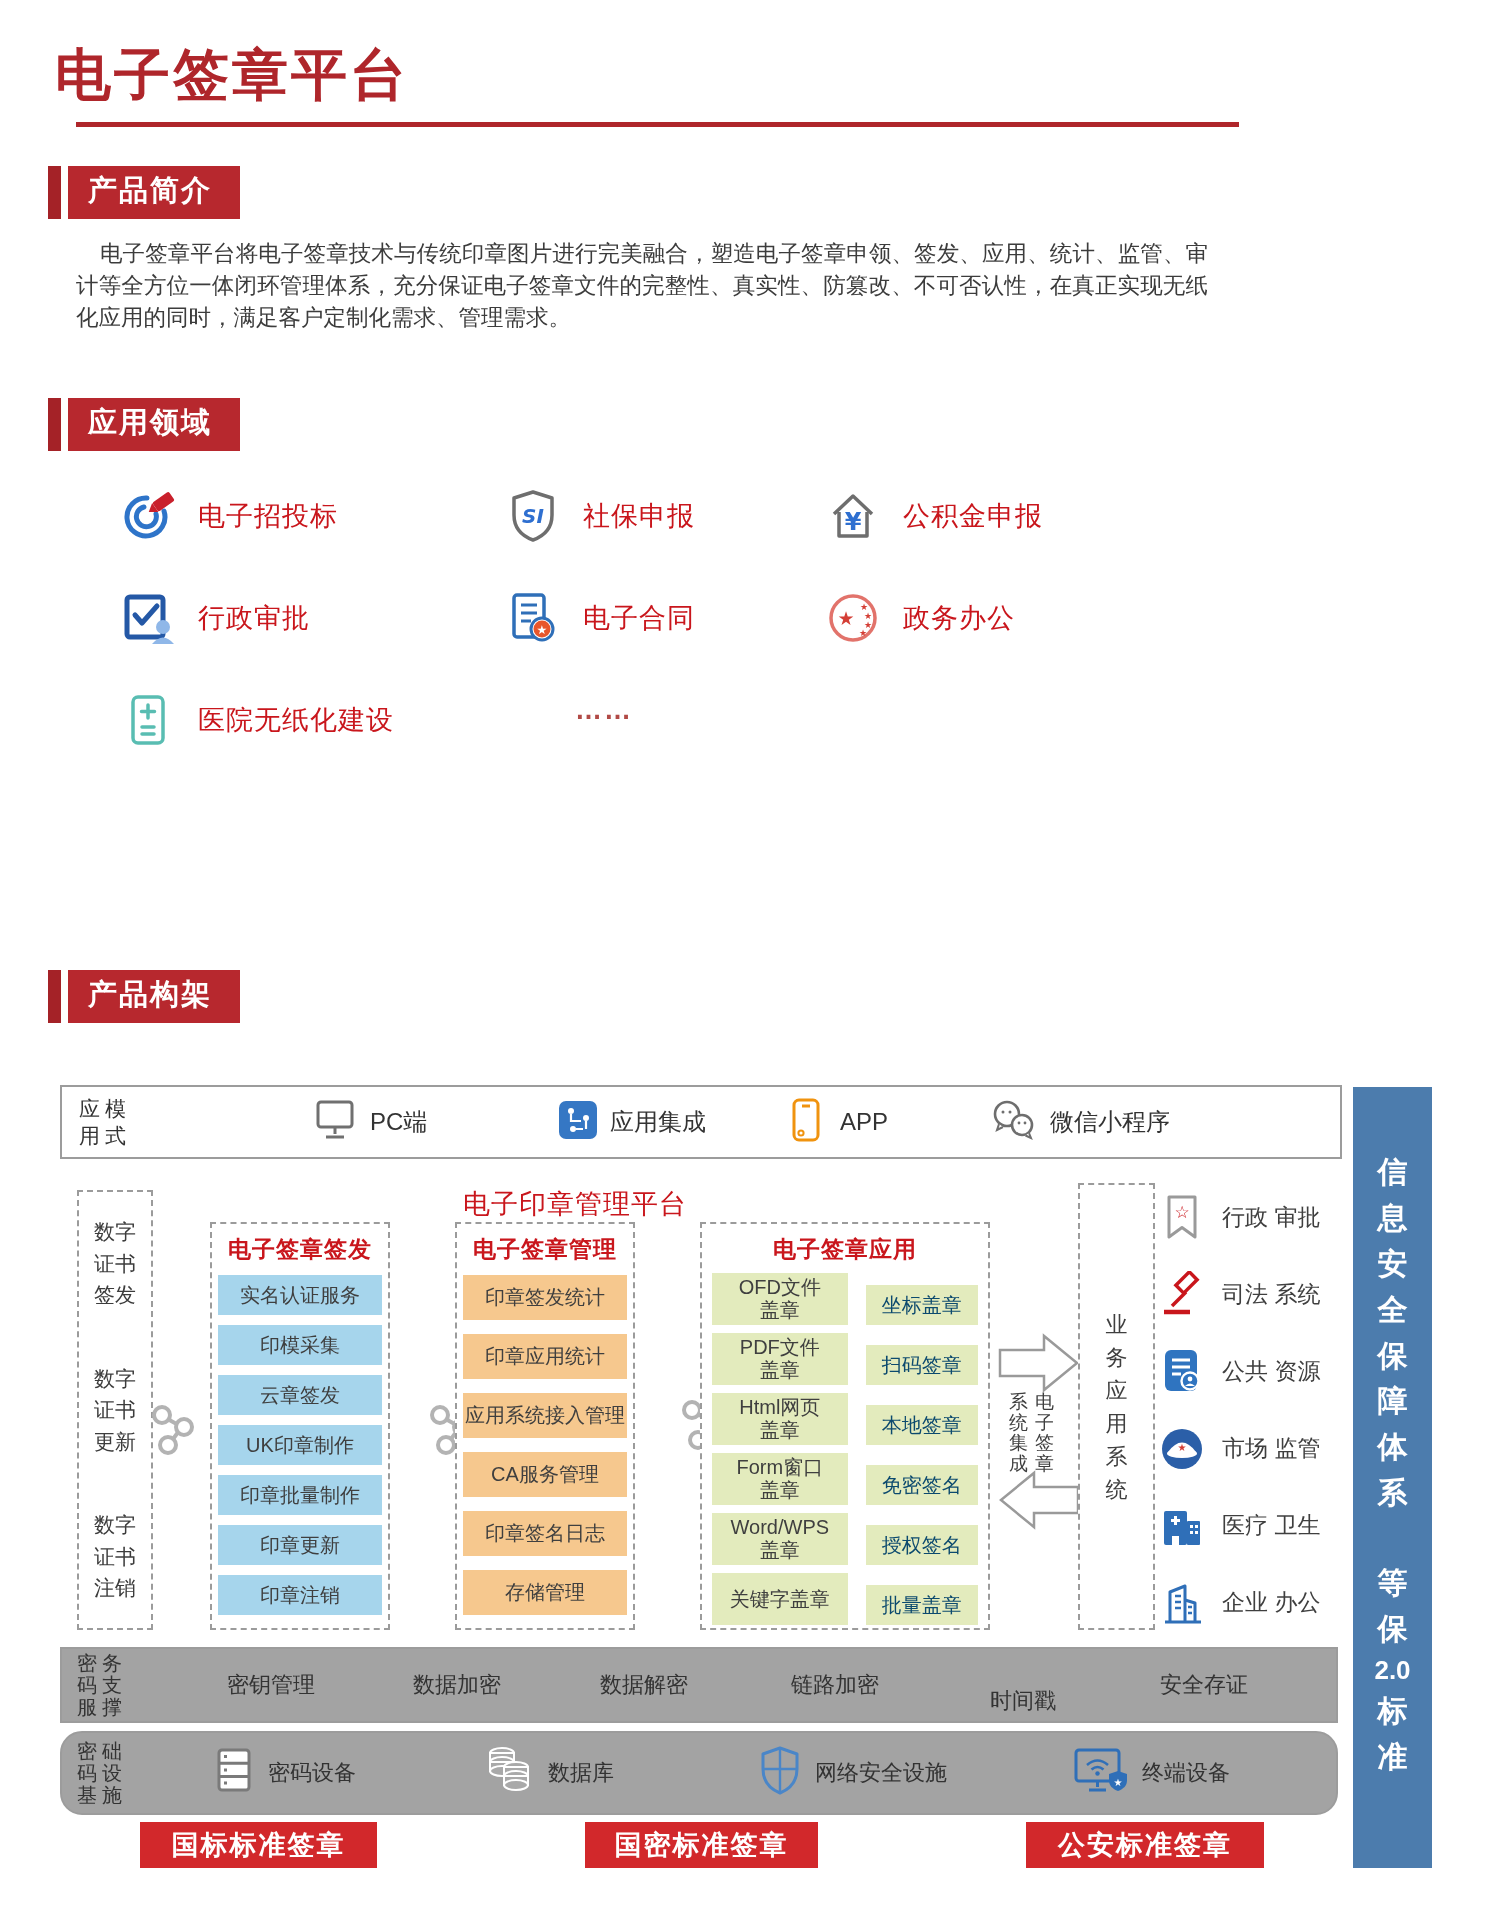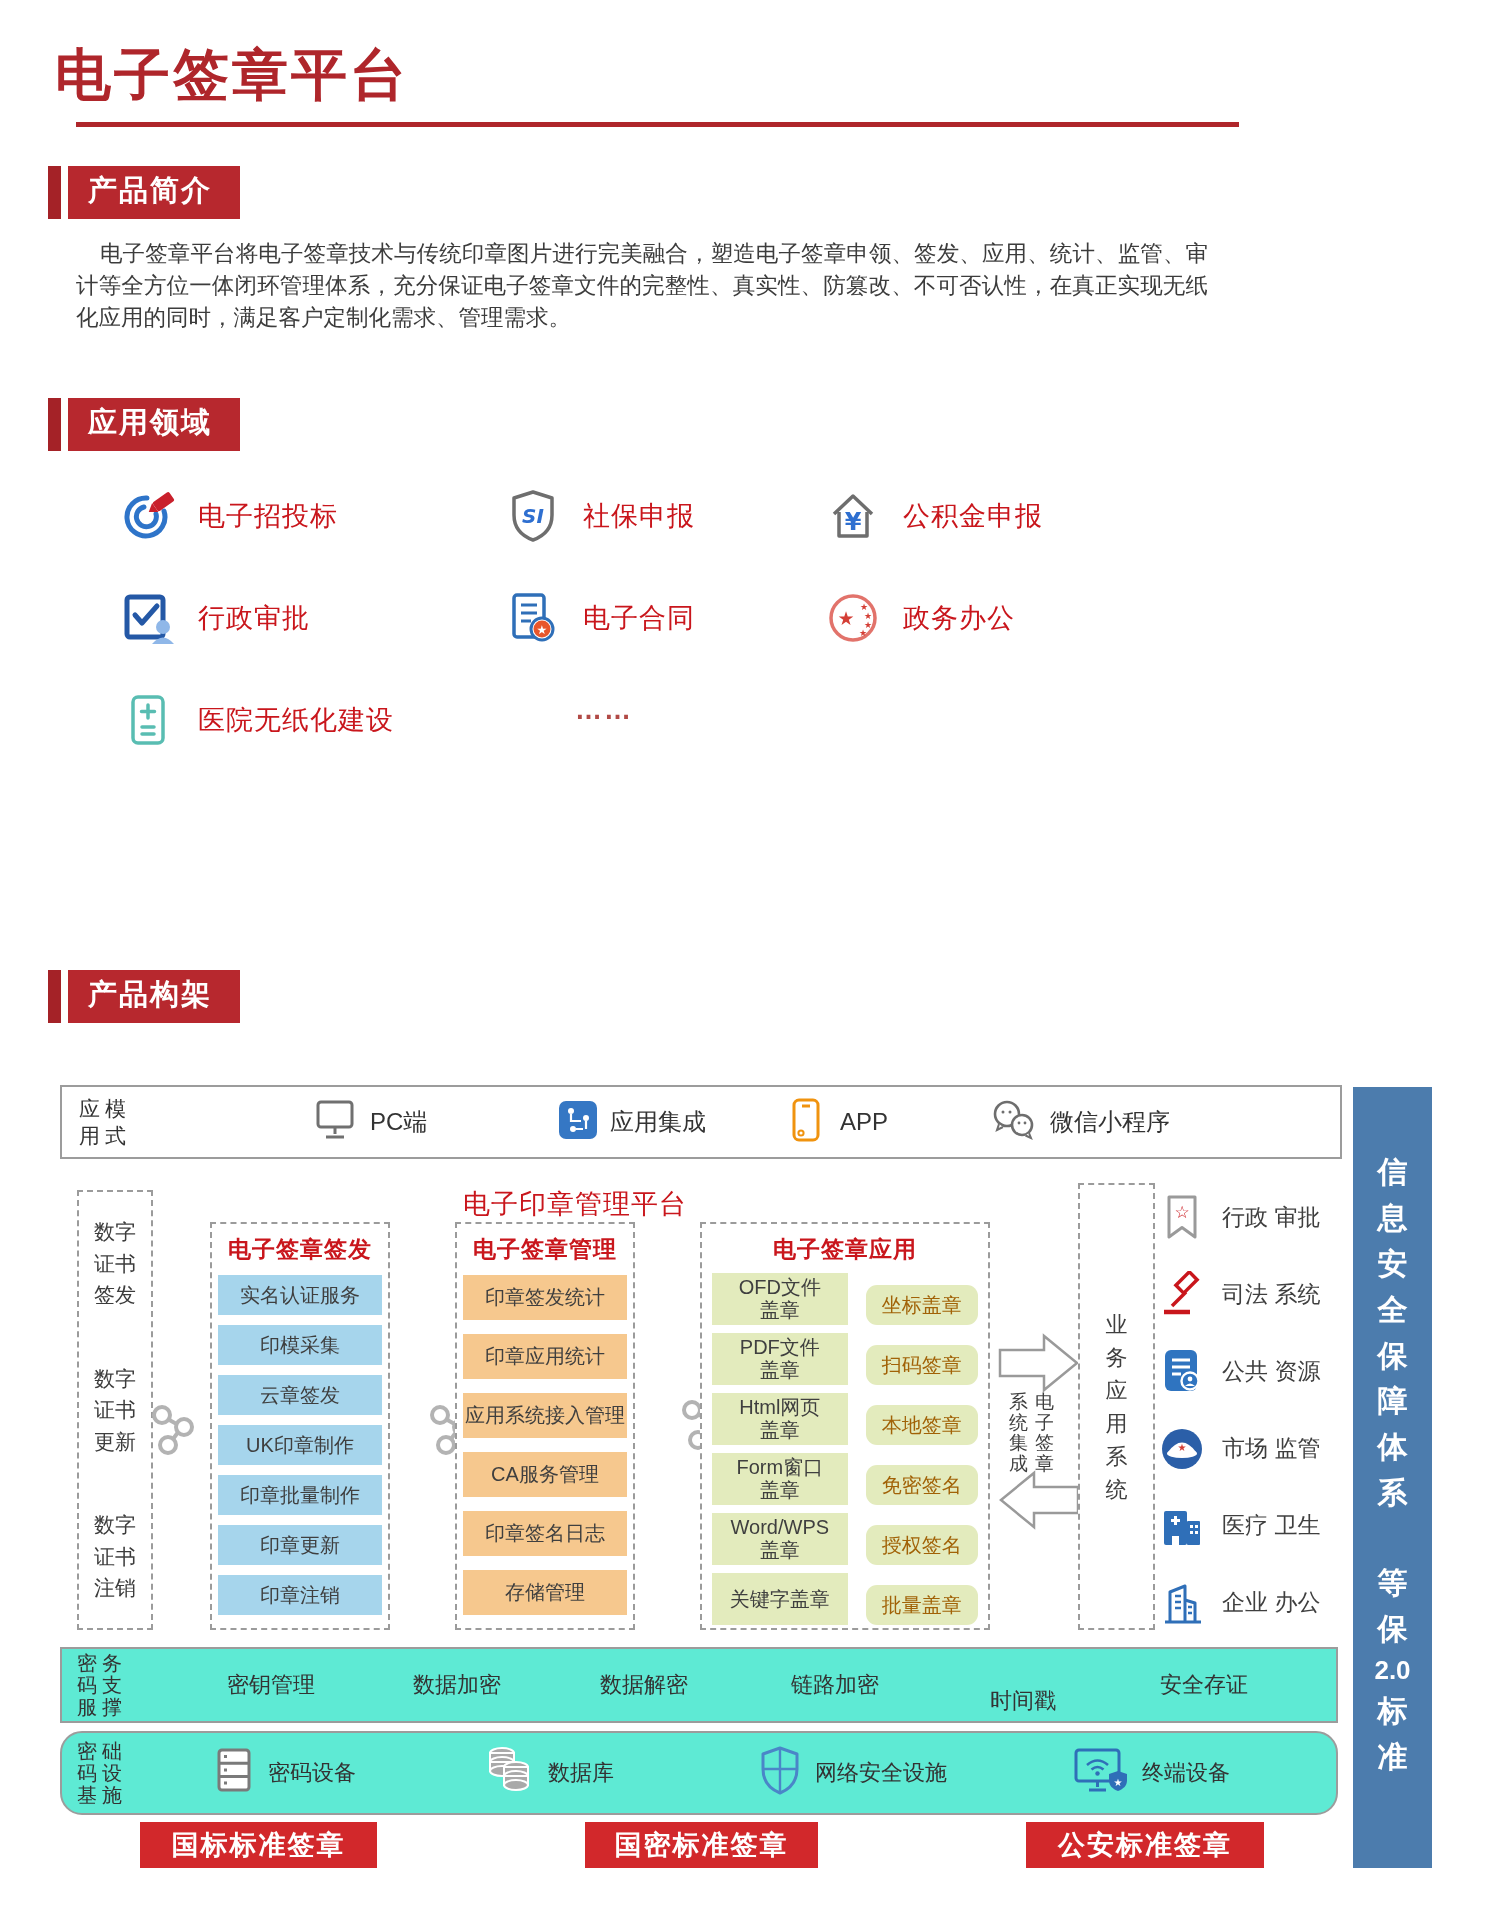--- a/index.html
+++ b/index.html
@@ -44,42 +44,42 @@
   .cell{margin:0 6px 10px;height:40px;display:flex;align-items:center;justify-content:center;font-size:20px;color:#3F3F3F;}
   .cells{margin-top:10px;}
   .c-blue{background:#A6D5EC;}
   .c-orange{background:#F6C88E;}
   .c-green{background:#E3EBBD;}
   .manage-box .cell{height:45px;margin-bottom:14px;}
 
   .ap-rows{margin:8px 10px 0;}
   .ap-row{display:flex;gap:18px;margin-bottom:8px;height:52px;align-items:flex-end;}
   .ap-left{width:140px;height:52px;display:flex;flex-direction:column;align-items:center;justify-content:center;font-size:20px;color:#3F3F3F;line-height:1.15;}
-  .ap-right{width:116px;height:40px;display:flex;align-items:center;justify-content:center;font-size:20px;color:#a16207;border-radius:11px;}
+  .ap-right{width:116px;height:40px;display:flex;align-items:center;justify-content:center;font-size:20px;color:#0c4a6e;}
 
   .chain{position:absolute;}
 
   .arrow{position:absolute;width:82px;height:60px;}
   .integ-cols{position:absolute;left:1008px;top:1392px;display:flex;gap:5px;font-size:19px;color:#3F3F3F;}
   .integ-cols .vc{width:21px;line-height:1.08;}
 
   .biz-box{left:1078px;top:1183px;width:77px;height:447px;display:flex;align-items:center;justify-content:center;}
   .biz-txt{width:26px;font-size:22px;color:#3F3F3F;line-height:1.5;word-break:break-all;text-align:center;}
 
   .ind-col{position:absolute;left:1158px;top:1192px;width:182px;height:436px;display:flex;flex-direction:column;justify-content:space-between;}
   .ind-row{display:flex;align-items:center;gap:16px;height:50px;}
   .ind-ico{width:48px;height:50px;display:flex;align-items:center;justify-content:center;}
   .ind-lbl{font-size:23px;color:#3F3F3F;}
 
   .sec-bar{position:absolute;left:1353px;top:1087px;width:79px;height:781px;background:#4C7CAD;display:flex;flex-direction:column;align-items:center;padding-top:62px;box-sizing:border-box;}
   .sec-txt{width:34px;font-size:30px;font-weight:bold;color:#fff;line-height:1.53;word-break:break-all;text-align:center;}
   .sec-num{font-size:26px;font-weight:bold;color:#fff;line-height:1.4;}
   .sec-gap{height:44px;}
 
-  .hbox{position:absolute;left:60px;width:1278px;border:2px solid #9C9C9C;background:#5eead4;box-sizing:border-box;}
+  .hbox{position:absolute;left:60px;width:1278px;border:2px solid #9C9C9C;background:#a3a3a3;box-sizing:border-box;}
   .svc-box{top:1647px;height:76px;}
   .inf-box{top:1731px;height:84px;border-radius:22px;}
   .hbox-lbl{position:absolute;left:14px;top:50%;transform:translateY(-50%);display:flex;gap:3px;font-size:20px;color:#333;}
   .hbox-lbl .vc{width:22px;line-height:1.1;}
   .svc-item{position:absolute;top:50%;transform:translateY(-50%);font-size:22px;color:#333;}
   .inf-item{position:absolute;top:50%;transform:translateY(-50%);display:flex;align-items:center;gap:12px;font-size:22px;color:#333;}
 
   .std{position:absolute;top:1822px;height:46px;background:#D2282B;color:#fff;font-size:27px;font-weight:bold;display:flex;align-items:center;justify-content:center;letter-spacing:2px;}
 </style>
 </head>

